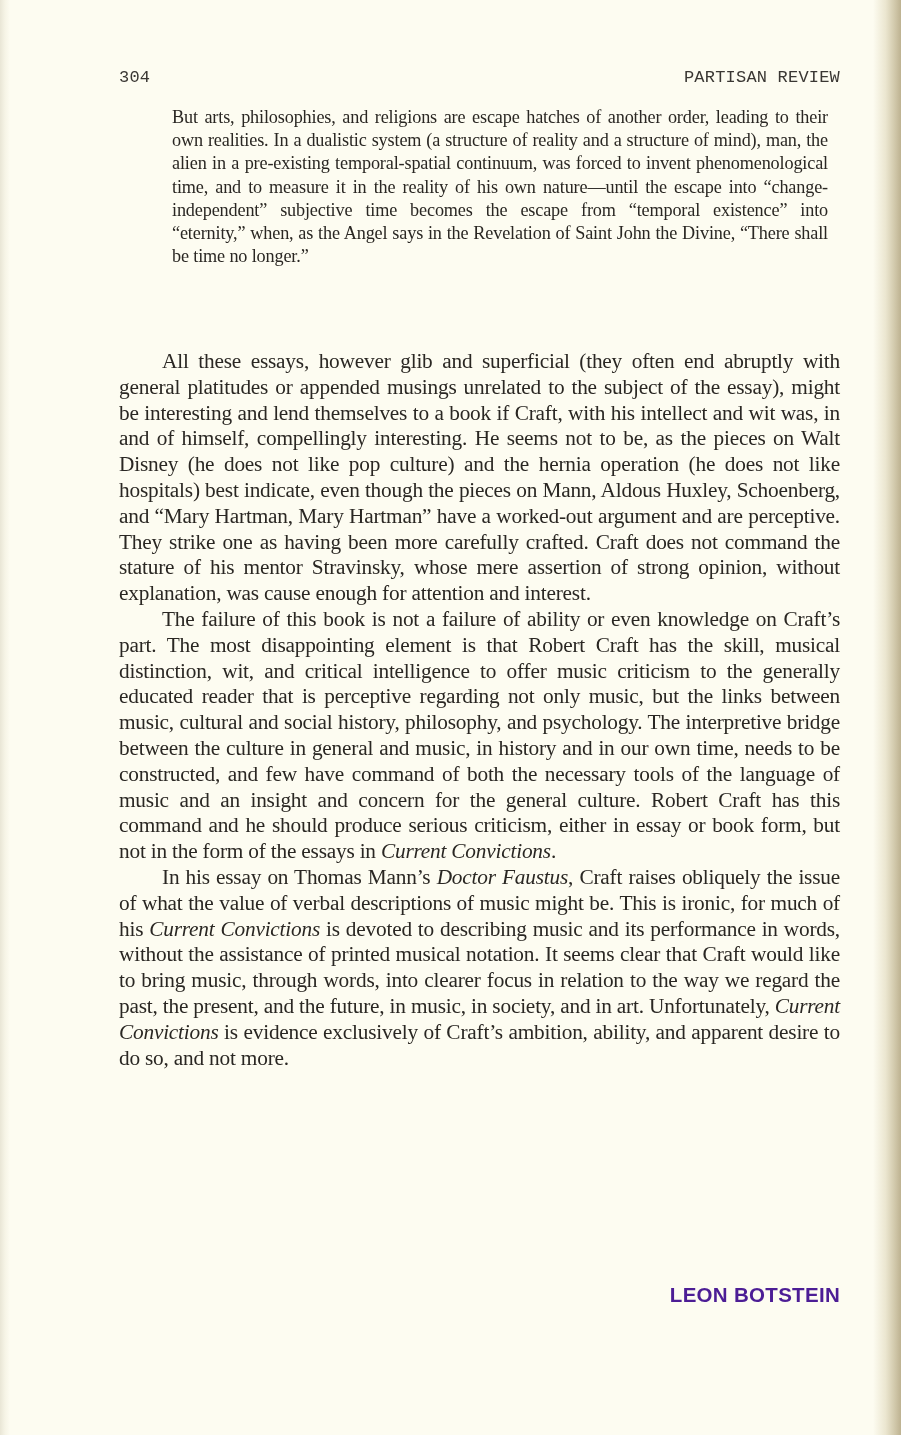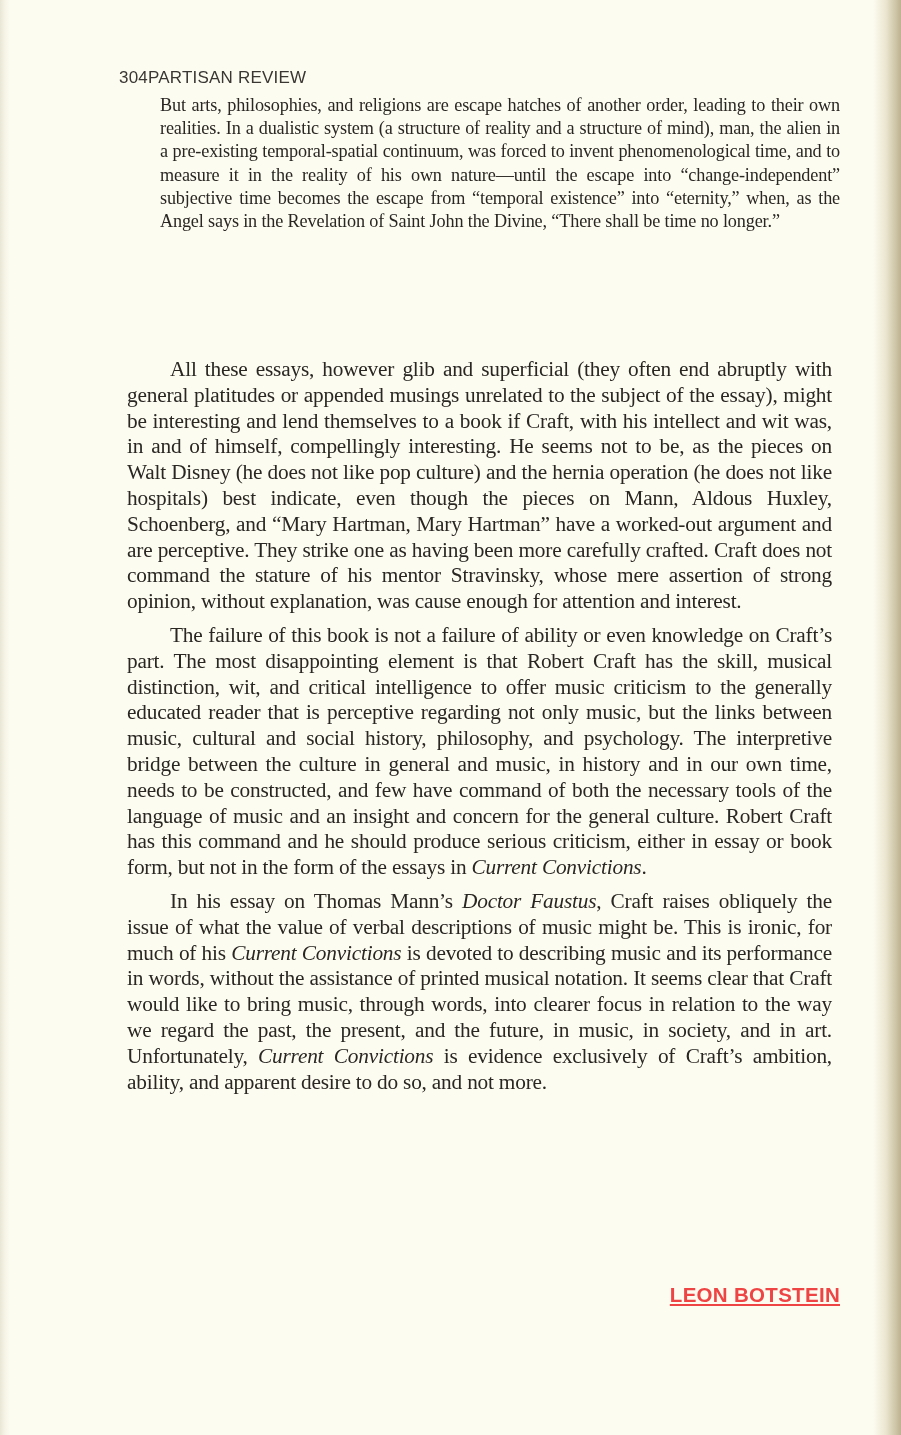--- a/index.html
+++ b/index.html
@@ -13,45 +13,44 @@
   .left-edge {
     position: absolute; left: 0; top: 0; width: 10px; height: 1435px;
     background: linear-gradient(to right, #e9e6d6 0%, #f6f4e6 50%, #fdfcf1 100%);
   }
   .right-gutter {
     position: absolute; right: 0; top: 0; width: 28px; height: 1435px;
     background: linear-gradient(to right, rgba(253,252,241,0) 0%, #ebe6d0 45%, #cfc6a8 80%, #bdb291 100%);
   }
   .running-head {
     position: absolute; top: 68px; left: 119px; width: 721px;
-    display: flex; align-items: baseline;
-    font-family: Liberation Sans, sans-serif;
+    display: flex; justify-content: space-between; align-items: baseline;
+    font-family: Liberation Mono, monospace;
     font-size: 17px; color: #3a3733; letter-spacing: 0.2px;
   }
   .block-quote {
     position: absolute; top: 94px; left: 160px; width: 680px;
     font-size: 18.2px; line-height: 23.2px; text-align: justify;
     text-align-last: left;
     letter-spacing: -0.15px;
   }
-  .block-quote p { margin: 0; }
+  .block-quote p { margin: 12px; }
   .body-text {
     position: absolute; top: 349px; left: 119px; width: 721px;
     font-size: 21.3px; line-height: 25.8px;
     letter-spacing: -0.2px;
   }
-  .body-text p { margin: 8px; text-align: justify; text-indent: 43px; }
+  .body-text p { margin: 0; text-align: justify; text-indent: 43px; }
   .body-text p:first-child { text-indent: 43px; }
   .body-text em { }
   .signature {
     position: absolute; top: 1283px; right: 61px;
     font-family: "Liberation Sans", "DejaVu Sans", sans-serif;
     font-weight: bold; font-size: 20.5px; letter-spacing: 0.3px;
-    color: #ef4444;
-    text-decoration: underline;
+    color: #4c1d95;
   }
 </style>
 </head>
 <body>
 
 <div class="left-edge"></div>
 <div class="right-gutter"></div>
 
 <div class="running-head">
   <span>304</span>

